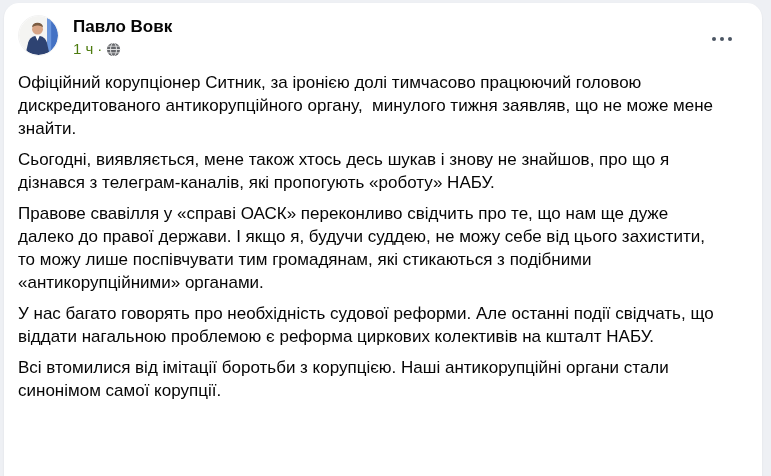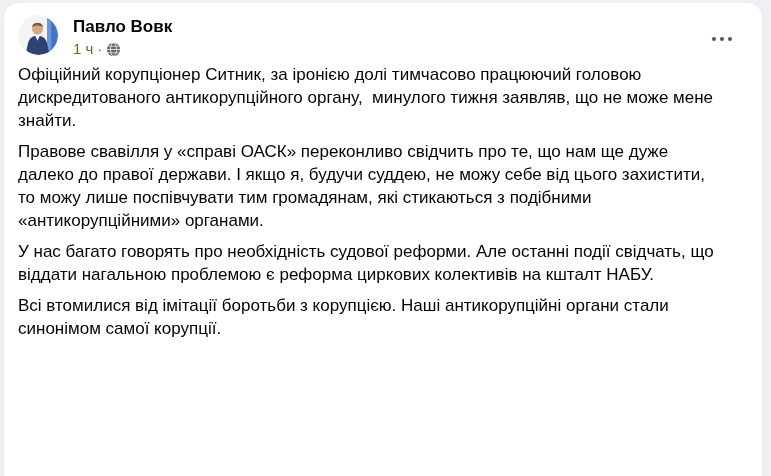--- a/index.html
+++ b/index.html
@@ -16,21 +16,21 @@
     min-height: 500px;
     background: #ffffff;
     border-radius: 15px 15px 0 0;
     box-shadow: 0 1px 2px rgba(0,0,0,.08);
     padding: 10px 16px 0 14px;
   }
   
   .post-header {
     display: flex;
     align-items: flex-start;
-    margin-bottom: 5px;
+    margin-bottom: 13px;
     padding-top: 2px;
   }
   .avatar {
     width: 41px;
     height: 41px;
     border-radius: 50%;
     overflow: hidden;
     flex: 0 0 auto;
     cursor: pointer;
     border: 1px solid rgba(0,0,0,.05);
@@ -131,18 +131,19 @@
 
     <div class="more-button" title="">
       <i></i>
       <i></i>
       <i></i>
     </div>
   </div>
 
   <div class="post-body">
     <p>Офіційний корупціонер Ситник, за іронією долі тимчасово працюючий головою дискредитованого антикорупційного органу,  минулого тижня заявляв, що не може мене знайти.</p>
+    <p>Сьогодні, виявляється, мене також хтось десь шукав і знову не знайшов, про що я дізнався з телеграм-каналів, які пропогують «роботу» НАБУ.</p>
     <p>Правове свавілля у «справі ОАСК» переконливо свідчить про те, що нам ще дуже далеко до правої держави. І якщо я, будучи суддею, не можу себе від цього захистити, то можу лише поспівчувати тим громадянам, які стикаються з подібними «антикорупційними» органами.</p>
     <p>У нас багато говорять про необхідність судової реформи. Але останні події свідчать, що віддати нагальною проблемою є реформа циркових колективів на кшталт НАБУ.</p>
     <p>Всі втомилися від імітації боротьби з корупцією. Наші антикорупційні органи стали синонімом самої корупції.</p>
   </div>
 
 </div>
 
 </body></html>

